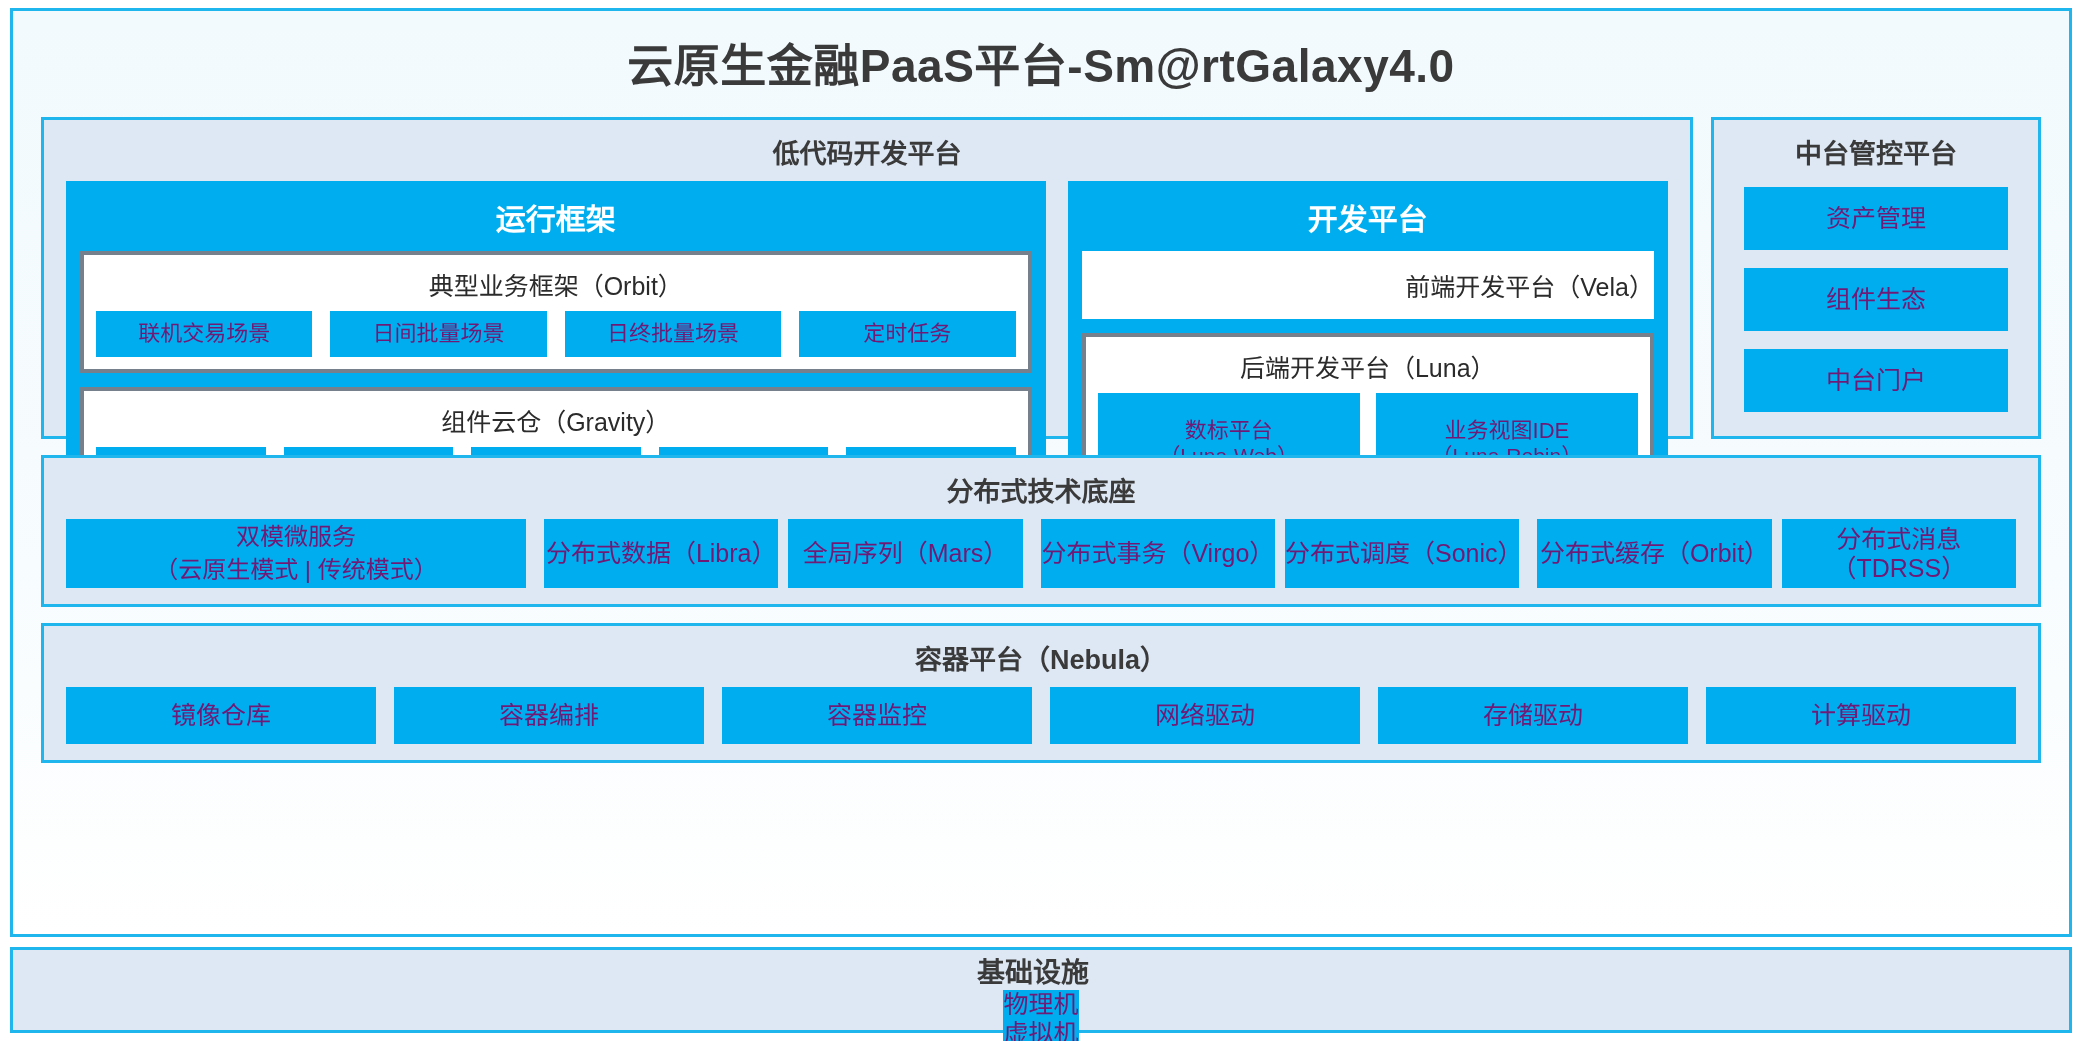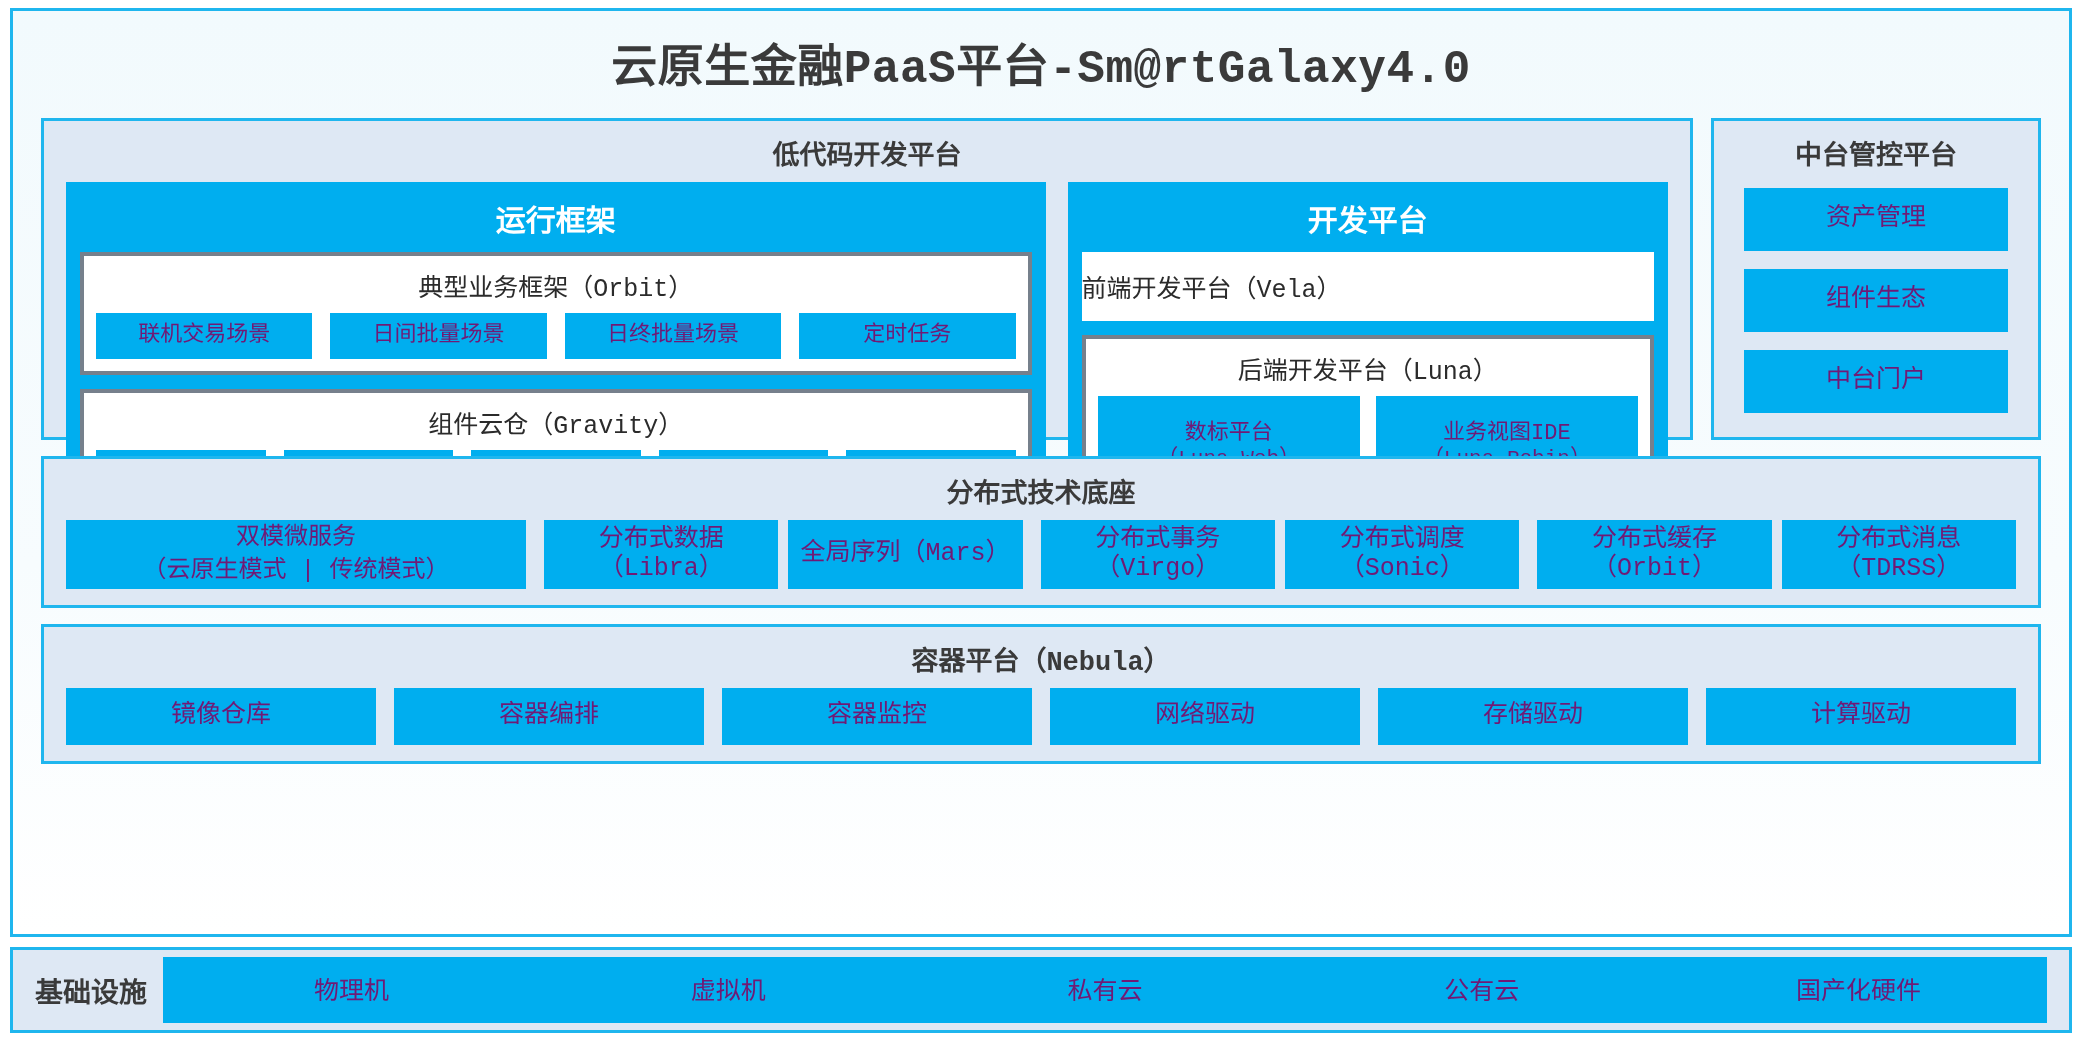--- a/index.html
+++ b/index.html
@@ -38,21 +38,20 @@
 
   .main-frame {
     margin: 8px 10px 0 10px;
     border: 3px solid #1FB6EE;
     background: linear-gradient(180deg, #F2FAFD 0%, #F7FCFE 60%, #FFFFFF 100%);
     box-sizing: border-box;
     flex: 1 1 auto;
     display: flex;
     flex-direction: column;
     padding: 0 28px 18px 28px;
-    font-family: Liberation Mono, monospace;
   }
 
   .page-title {
     text-align: center;
     font-size: 46px;
     font-weight: 700;
     color: #3A3A3A;
     letter-spacing: 0.5px;
     padding: 18px 0 22px 0;
   }
@@ -145,21 +144,21 @@
   .midctl-body > .chip {
     flex: 1 1 0;
     font-size: 25px;
   }
 
   
   .vela {
     font-size: 25px;
     color: #2B2B2B;
     background: #ffffff;
-    text-align: left;
+    text-align: right;
     padding: 16px 0;
     margin-bottom: 14px;
   }
   .luna {
     flex: 1 1 auto;
   }
   .luna-chips {
     display: flex;
     gap: 16px;
     flex: 1 1 auto;
@@ -215,20 +214,21 @@
   
   .infra {
     margin: 10px 10px 8px 10px;
     border: 3px solid #1FB6EE;
     background: #DEE8F4;
     box-sizing: border-box;
     height: 86px;
     display: flex;
     align-items: center;
     padding: 0 22px;
+    flex-direction: column;
   }
   .infra-label {
     font-size: 28px;
     font-weight: 700;
     color: #3A3A3A;
     flex: 0 0 auto;
     padding-right: 16px;
   }
   .infra .chip {
     flex: 1 1 0;

